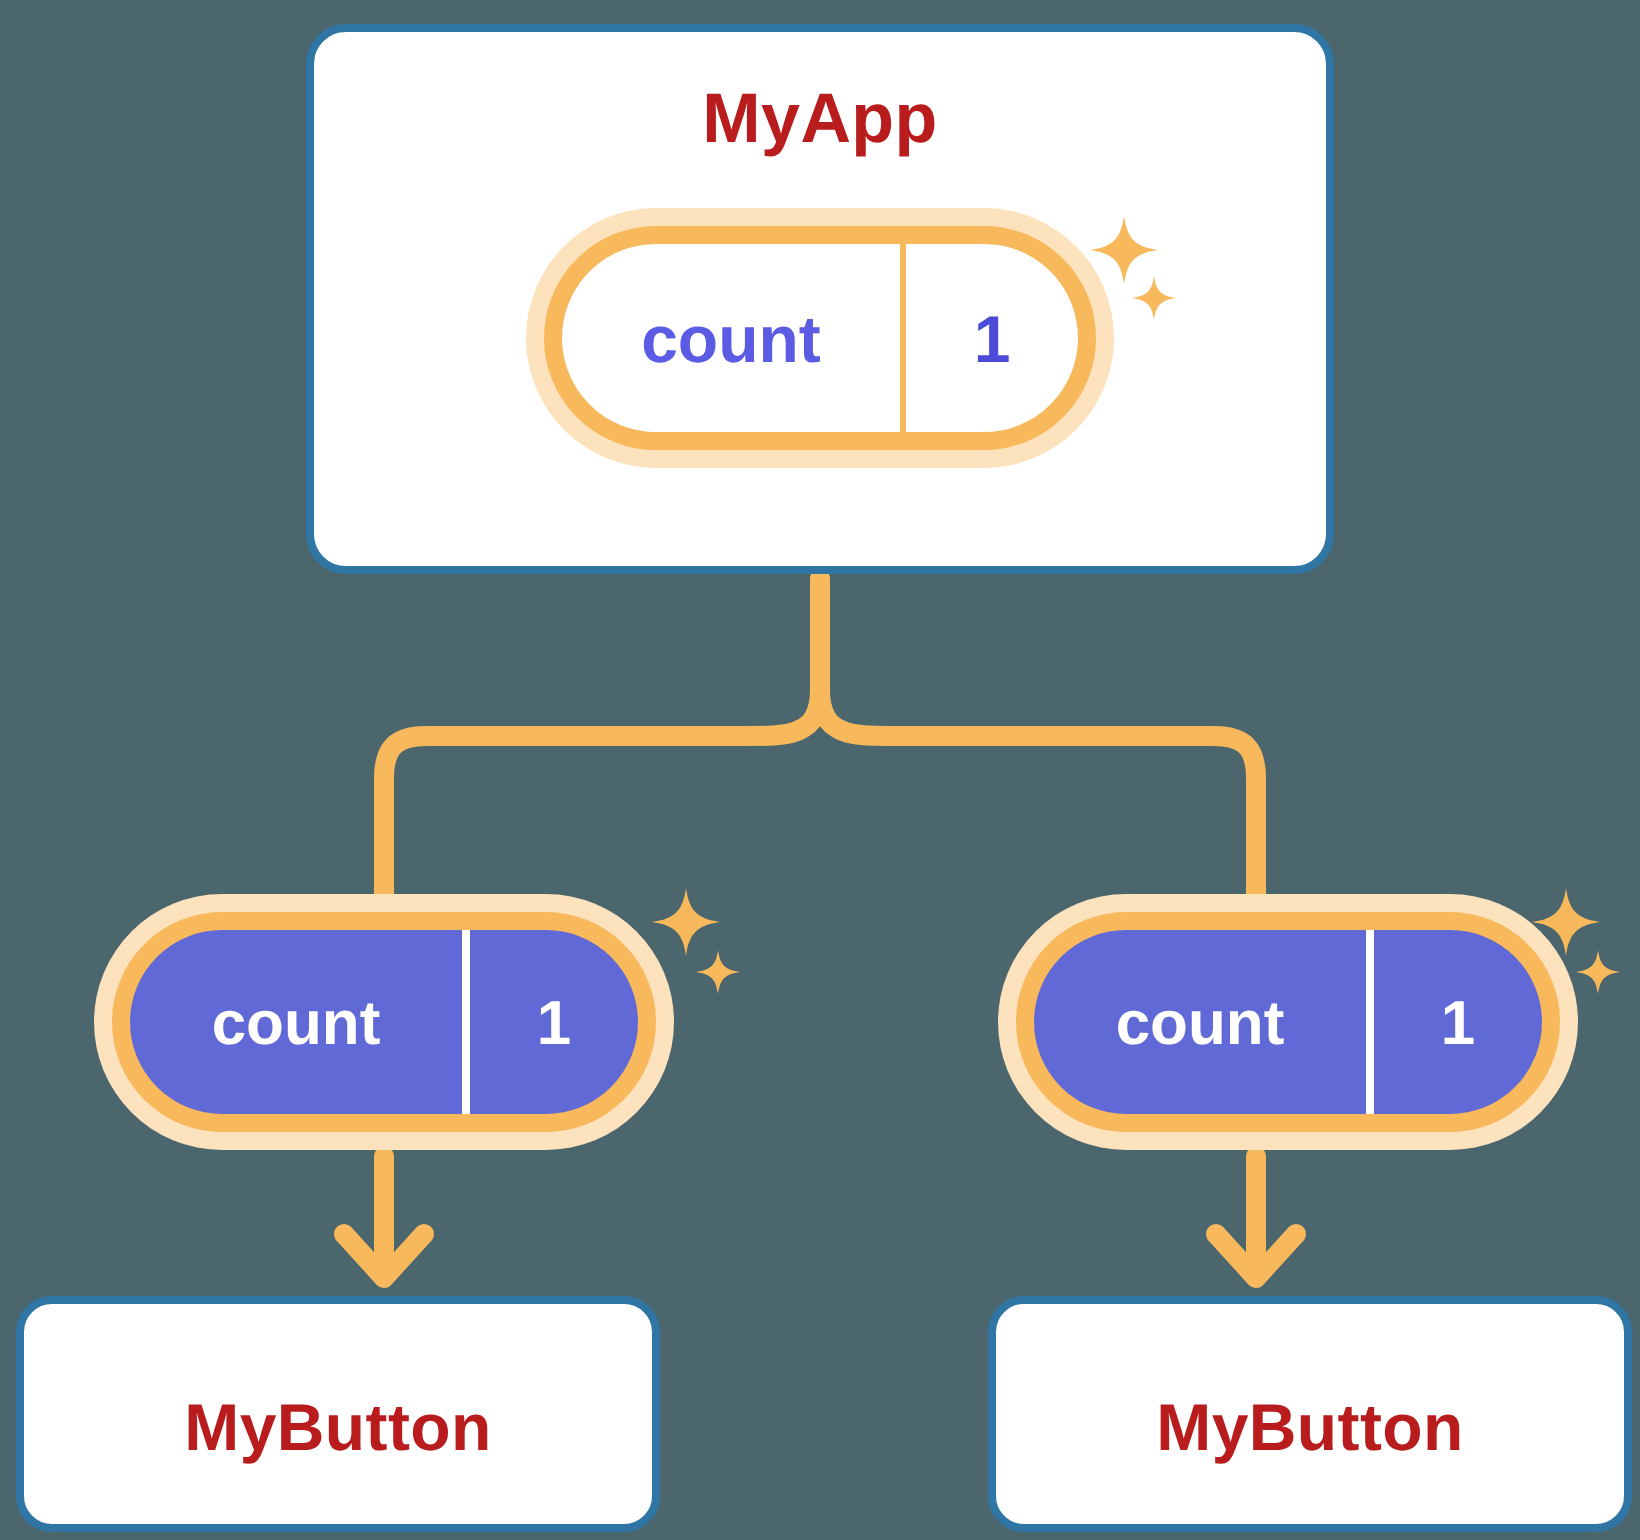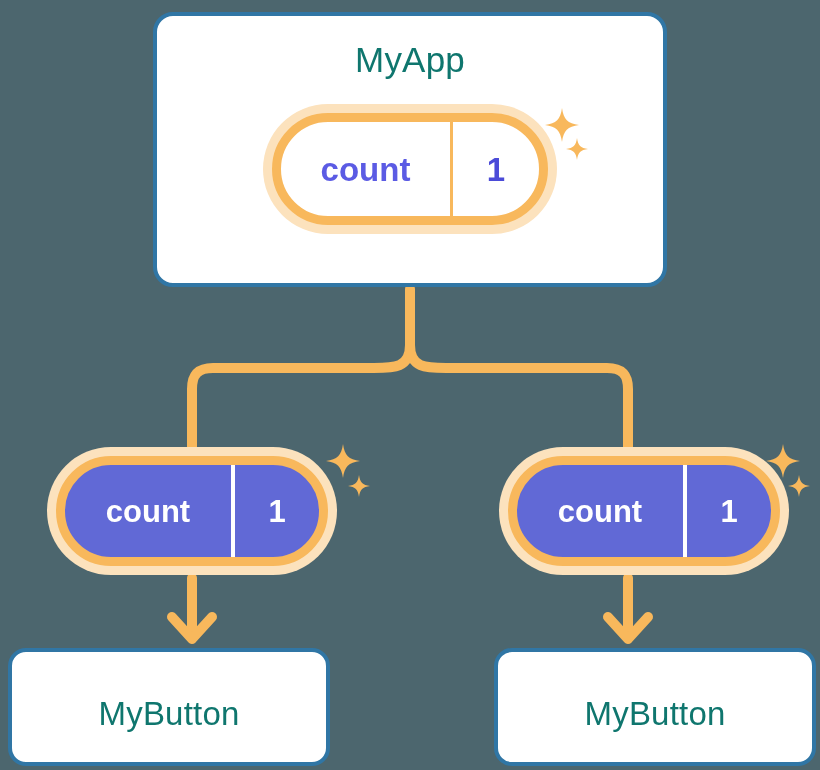--- a/index.html
+++ b/index.html
@@ -43,23 +43,23 @@
   }
   #card-myapp {
     left: 153px;
     top: 12px;
     width: 514px;
     height: 275px;
     border-radius: 20px;
     padding-top: 26px;
   }
   .card-title {
-    color: #0f766e;
+    color: #b91c1c;
     font-size: 35px;
-    font-weight: 400;
+    font-weight: 700;
     letter-spacing: .2px;
     line-height: 1;
     user-select: none;
   }
   .btn-card {
     justify-content: center;
     padding-top: 0;
   }
   #card-button-left {
     left: 8px;

